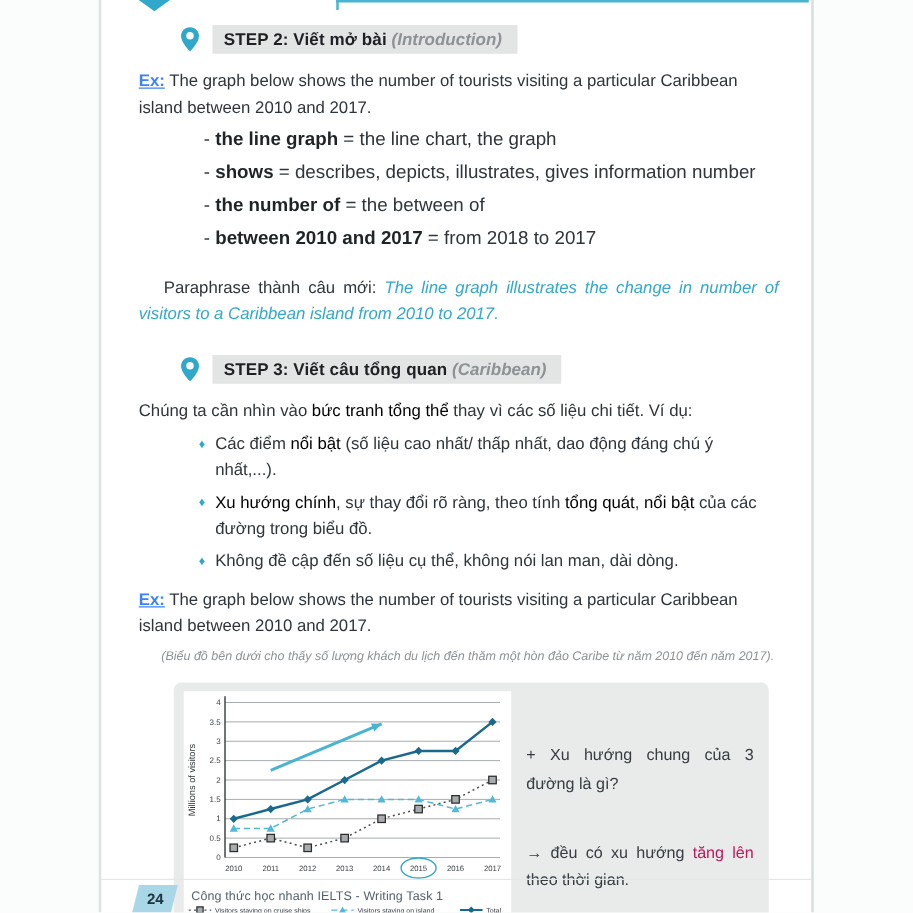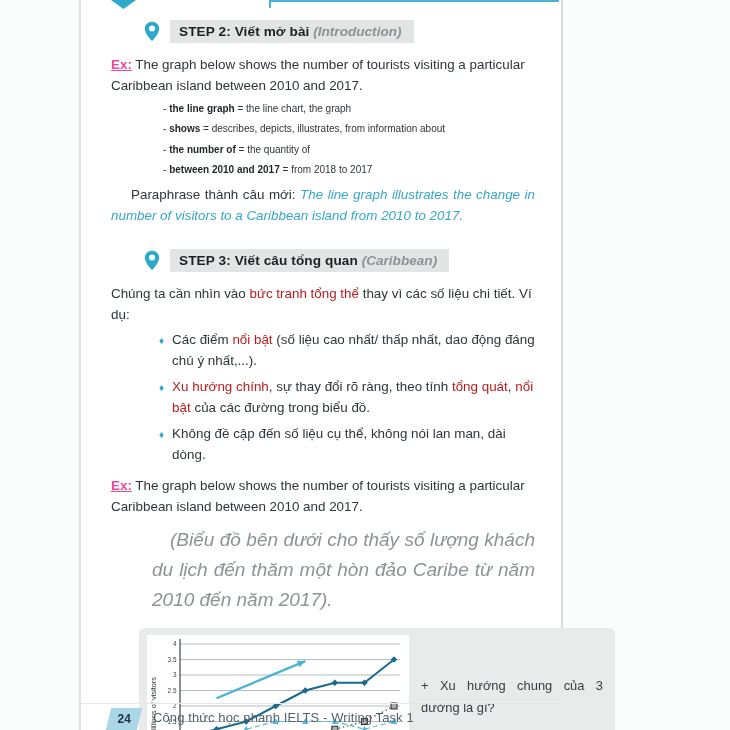--- a/index.html
+++ b/index.html
@@ -1,69 +1,69 @@
 <!DOCTYPE html>
 <html><head>
 <meta charset="utf-8">
 <style>
   * { margin:0; padding:0; box-sizing:border-box; }
   html,body { width:730px; height:730px; overflow:hidden; background:#fbfcfc;
               font-family:"Liberation Sans","DejaVu Sans",sans-serif; }
   .canvas { position:relative; width:730px; height:730px; }
-  .page { position:absolute; left:79px; top:0; width:484px; height:730px;
+  .page { position:absolute; left:79px; top:0; width:572px; height:730px;
           background:#ffffff; border-left:2px solid #dde2e2; border-right:2px solid #d8dddd; }
   .content { padding:0 26px 0 30px; }
 
   
   .cut-pin { position:absolute; left:30px; top:0; width:25px; height:9px; background:#2fa8cb;
              clip-path:polygon(0 0,100% 0,50% 100%); }
   .cut-line { position:absolute; left:188px; top:0; right:2px; height:2px; background:#49b4d2; }
   .cut-tick { position:absolute; left:188px; top:0; width:2px; height:8px; background:#49b4d2; }
 
   
   .step { display:flex; align-items:center; gap:9px; margin:20px 0 12px 32px; }
   .pin { width:18px; height:21px; flex:0 0 auto; }
   .badge { background:#e3e4e4; padding:3px 12px 3px 9px; font-size:13.6px; line-height:17px; }
   .badge b { color:#1d2124; letter-spacing:.1px; }
   .badge .sub { font-style:italic; font-weight:bold; color:#8d9296; }
 
   p.body { font-size:13.4px; line-height:1.56; color:#2f353a; }
   .just { text-align:justify; }
-  .exlbl { font-weight:bold; text-decoration:underline; color:#ec4899; }
-  .blue { color:#b91c1c; }
+  .exlbl { font-weight:bold; text-decoration:underline; color:#3b82f6; }
+  .blue { color:#000000; }
   .bi { color:#35a7c9; font-style:italic; }
 
   .vocab { margin:6px 0 2px 52px; }
-  .vocab .row { font-size:10px; line-height:1.2; color:#2f353a; margin-bottom:8.5px; }
+  .vocab .row { font-size:15px; line-height:1.2; color:#2f353a; margin-bottom:8.5px; }
   .vocab b { color:#1f2427; }
 
-  .para { font-size:13.4px; line-height:1.56; color:#2f353a; text-indent:20px; margin-top:8px; text-align:justify; }
+  .para { font-size:13.4px; line-height:1.56; color:#2f353a; text-indent:20px; margin-top:20px; text-align:justify; }
 
   .ovlist { margin:5px 0 3px 48px; }
   .ovlist .li { display:flex; gap:8px; font-size:13.4px; line-height:1.56; color:#2f353a; margin-bottom:5px; }
   .ovlist .dia { color:#2fa8cb; font-size:10px; line-height:21px; flex:0 0 auto; }
-  .caption { font-size:19px; line-height:1.6; color:#8d9296; font-style:italic; text-indent:18px; margin-top:7px; text-align:justify;margin-left:41px; }
+  .caption { font-size:10px; line-height:1.6; color:#8d9296; font-style:italic; text-indent:18px; margin-top:7px; text-align:justify; }
 
   
   .chart-box { margin:12px 0 0 28px; width:476px; background:#e9ebeb; border-radius:6px;
                padding:7px 8px; display:flex; gap:10px; }
   .chart-panel { background:#ffffff; width:262px; height:186px; flex:0 0 auto; }
   .chart-panel svg { width:100%; height:100%; display:block; }
   .notes { flex:1; padding:8px 4px 0 2px; }
   .notes p { font-size:12.9px; line-height:1.75; color:#363c41; text-align:justify; margin-bottom:7px;margin-top:32px; }
   .notes .hl { color:#be185d; }
 
   
   .foot-line { position:absolute; left:0; right:0; bottom:26px; height:1px; background:#e4e7e7; }
   .page-footer { position:absolute; left:0; right:0; bottom:0; height:26px;
                  display:flex; align-items:center; gap:13px; padding-left:28px; }
   .page-num { background:#a9d7e7; width:31px; height:22px; transform:skewX(-14deg) translateY(2px);
               display:flex; align-items:center; justify-content:center; }
   .page-num span { transform:skewX(14deg); font-size:12px; font-weight:bold; color:#1d3340; }
-  .foot-text { font-size:13px; color:#53626c; letter-spacing:.1px; }
+  .foot-text { font-size:10px; color:#53626c; letter-spacing:.1px; }
 </style>
 </head>
 <body>
 
 <div class="canvas">
   <div class="page">
 
     <div class="cut-pin"></div>
     <div class="cut-line"></div>
     <div class="cut-tick"></div>
@@ -81,22 +81,22 @@
         </div>
       </div>
 
 
       <p class="body" style="margin-top:9px;">
         <span class="exlbl">Ex:</span><span> The graph below shows the number of tourists visiting a particular Caribbean island between 2010 and 2017.</span>
       </p>
 
       <div class="vocab">
         <div class="row"><span>-</span> <b>the line graph</b><span> = the line chart, the graph</span></div>
-        <div class="row"><span>-</span> <b>shows</b><span> = describes, depicts, illustrates, from information about</span></div>
-        <div class="row"><span>-</span> <b>the number of</b><span> = the quantity of</span></div>
+        <div class="row"><span>-</span> <b>shows</b><span> = describes, depicts, illustrates, gives information number</span></div>
+        <div class="row"><span>-</span> <b>the number of</b><span> = the between of</span></div>
         <div class="row"><span>-</span> <b>between 2010 and 2017</b><span> = from 2018 to 2017</span></div>
       </div>
 
       <p class="para">
         <span>Paraphrase thành câu mới: </span><span class="bi">The line graph illustrates the change in number of visitors to a Caribbean island from 2010 to 2017.</span>
       </p>
 
       <div class="step" style="margin-top:22px;">
         <svg class="pin" viewBox="0 0 24 28">
           <path d="M12 1 C6.5 1 2.4 5.2 2.4 10.4 c0 7.2 9.6 16.4 9.6 16.4 s9.6 -9.2 9.6 -16.4 C21.6 5.2 17.5 1 12 1 z" fill="#2fa8cb"></path>

